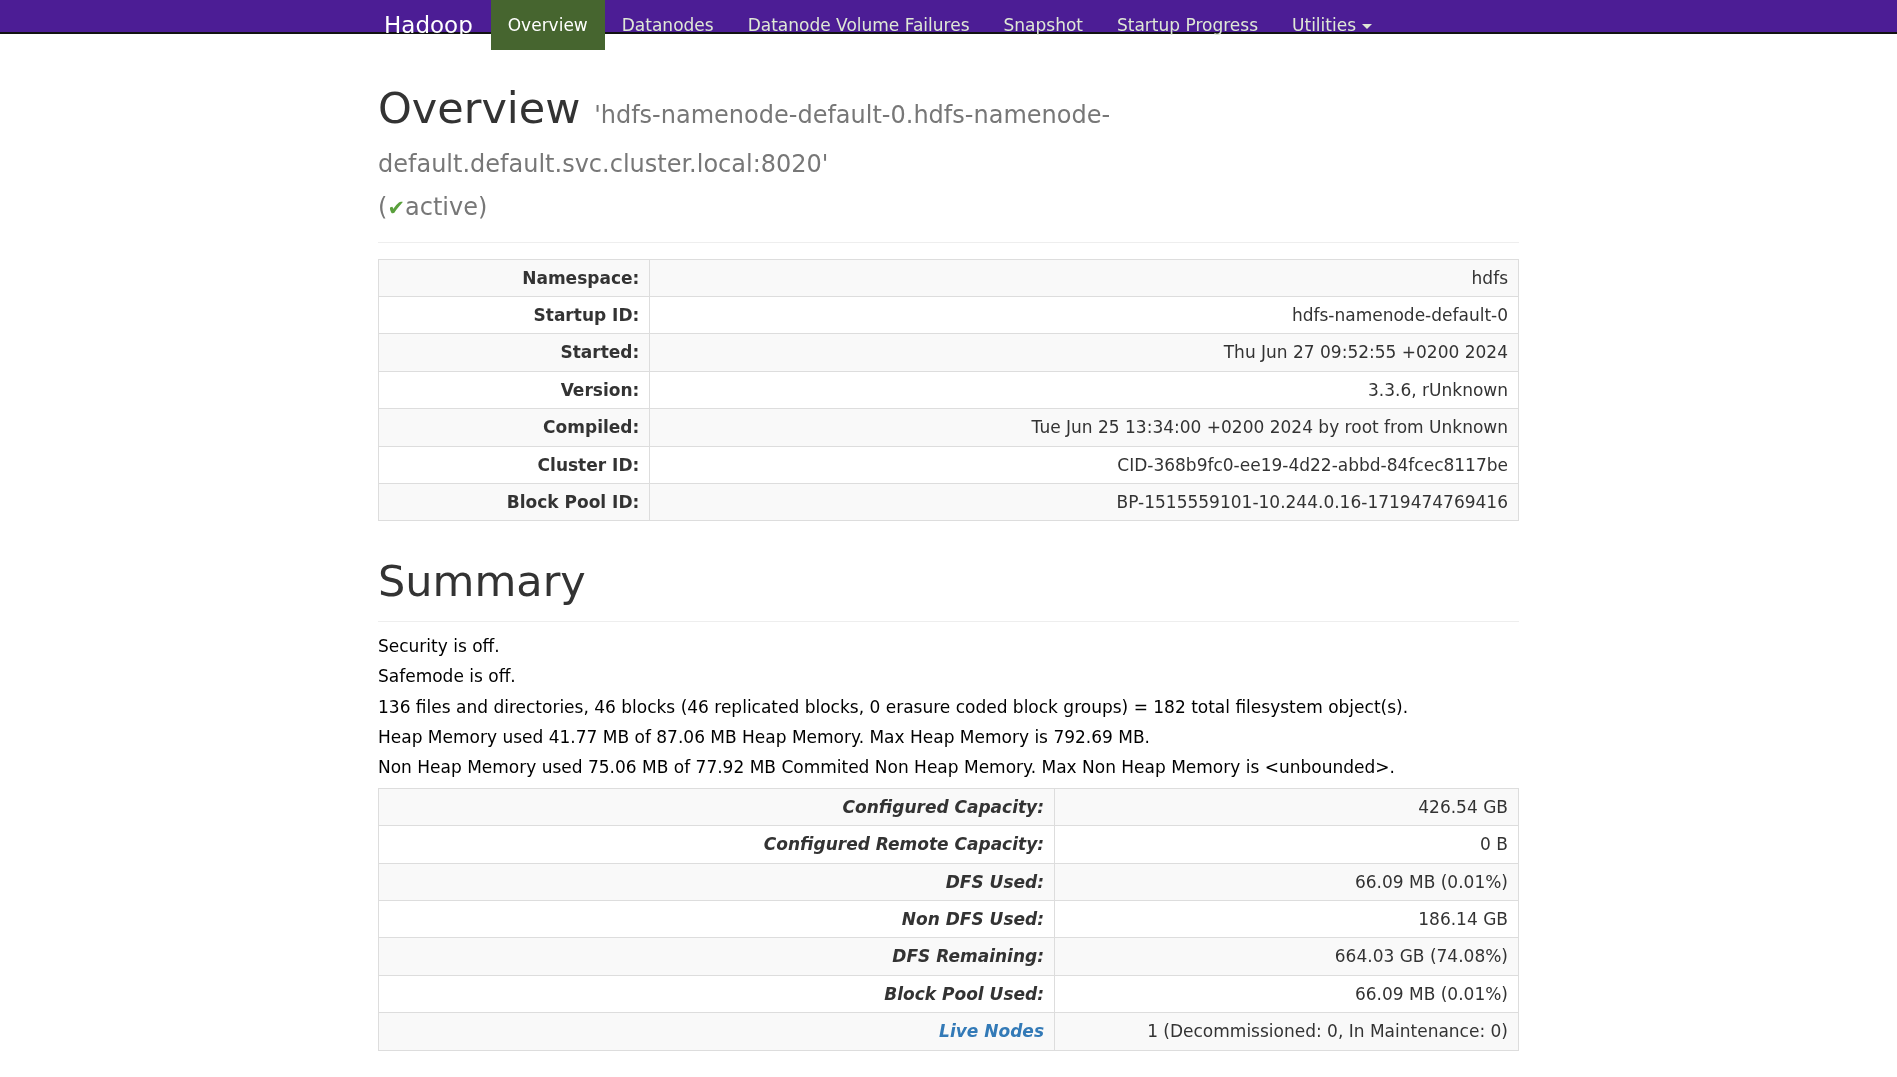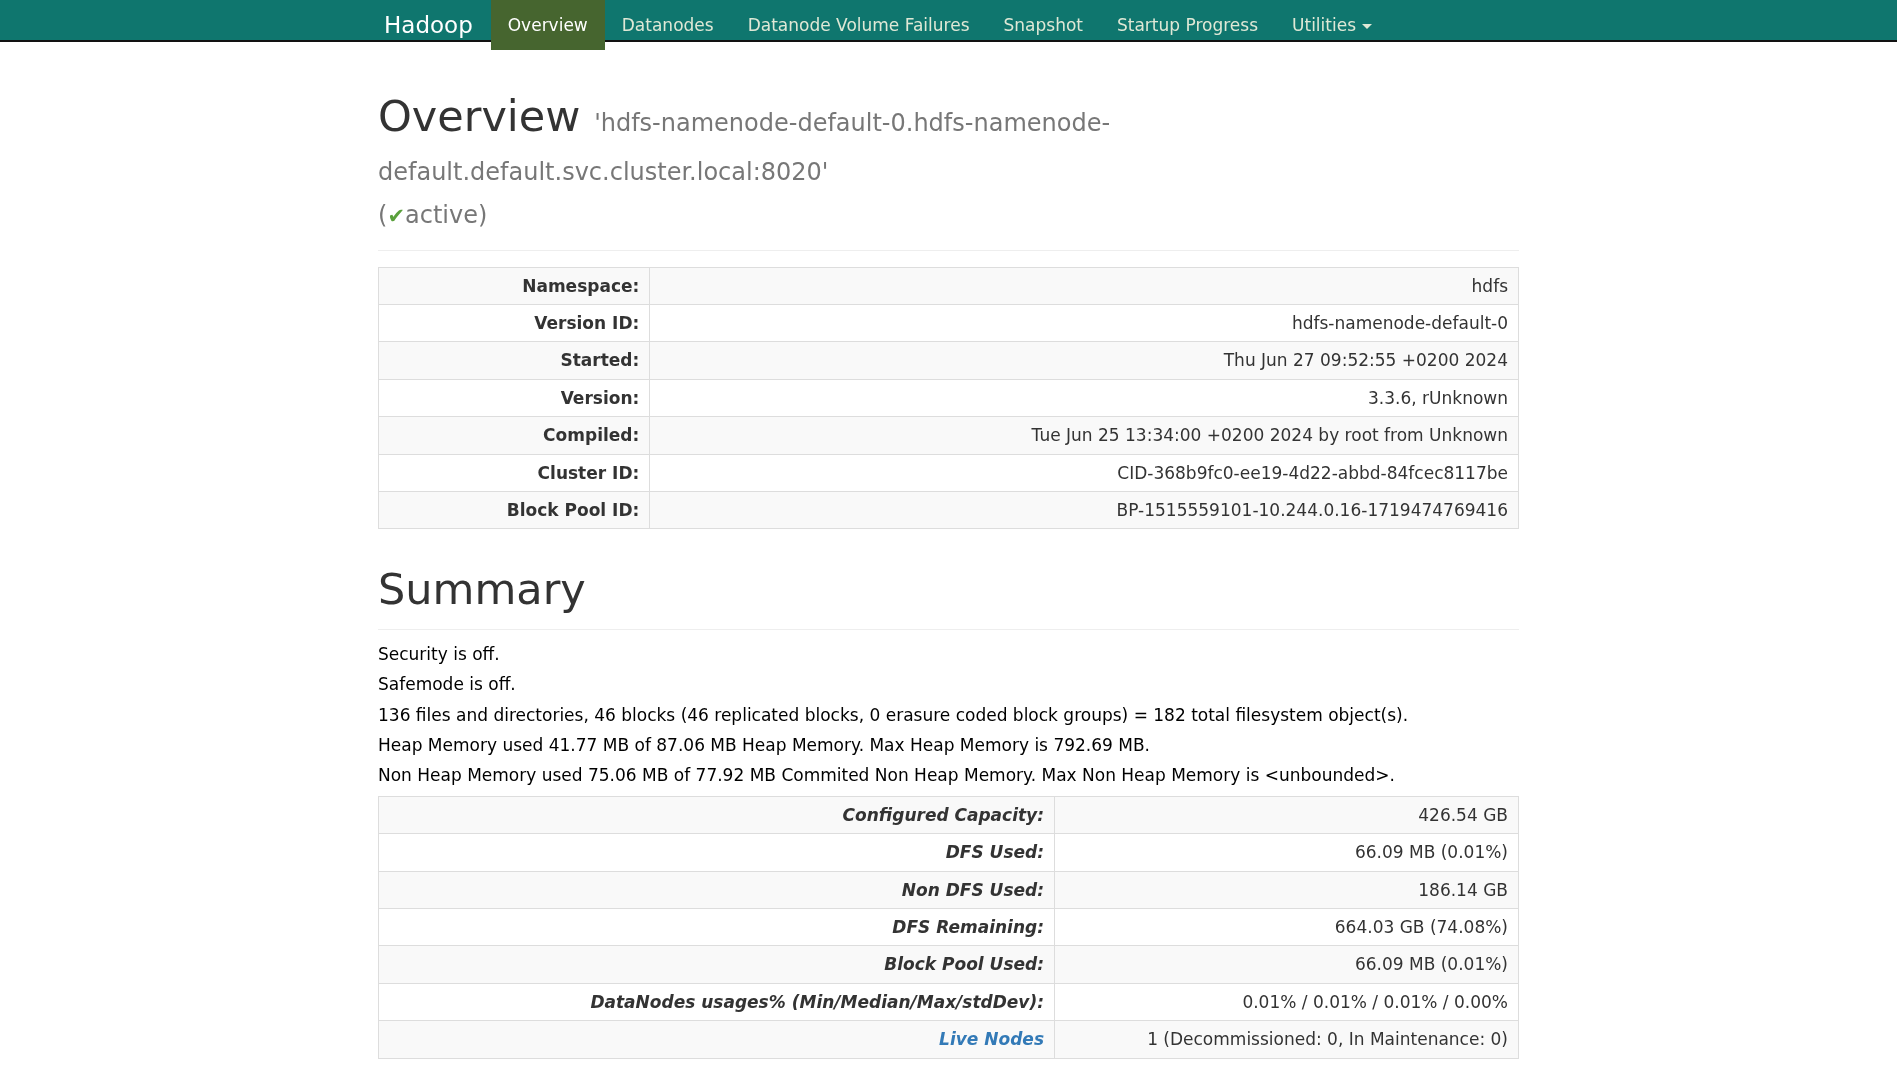--- a/index.html
+++ b/index.html
@@ -8,22 +8,22 @@
     width: 1897px; height: 1077px;
     overflow: hidden;
     background: #fff;
     font-family: "DejaVu Sans", "Liberation Sans", sans-serif;
     color: #333;
     font-size: 17px;
   }
 
   
   .navbar {
-    background: #0f766e;
-    height: 42px;
+    background: #4c1d95;
+    height: 34px;
     border-bottom: 2px solid #121212;
   }
   .nav-container {
     width: 1141px;
     margin: 0 auto;
     height: 50px;
     display: flex;
     align-items: stretch;
   }
   .brand {
@@ -176,21 +176,21 @@
 
   <hr>
 
   <table class="info-table">
     <tbody>
       <tr>
         <th>Namespace:</th>
         <td>hdfs</td>
       </tr>
       <tr>
-        <th>Version ID:</th>
+        <th>Startup ID:</th>
         <td>hdfs-namenode-default-0</td>
       </tr>
       <tr>
         <th>Started:</th>
         <td>Thu Jun 27 09:52:55 +0200 2024</td>
       </tr>
       <tr>
         <th>Version:</th>
         <td>3.3.6, rUnknown</td>
       </tr>
@@ -221,40 +221,40 @@
     <p>Non Heap Memory used 75.06 MB of 77.92 MB Commited Non Heap Memory. Max Non Heap Memory is &lt;unbounded&gt;.</p>
   </div>
 
   <table class="metrics-table">
     <tbody>
       <tr>
         <th>Configured Capacity:</th>
         <td>426.54 GB</td>
       </tr>
       <tr>
+        <th>Configured Remote Capacity:</th>
+        <td>0 B</td>
+      </tr>
+      <tr>
         <th>DFS Used:</th>
         <td>66.09 MB (0.01%)</td>
       </tr>
       <tr>
         <th>Non DFS Used:</th>
         <td>186.14 GB</td>
       </tr>
       <tr>
         <th>DFS Remaining:</th>
         <td>664.03 GB (74.08%)</td>
       </tr>
       <tr>
         <th>Block Pool Used:</th>
         <td>66.09 MB (0.01%)</td>
       </tr>
       <tr>
-        <th>DataNodes usages% (Min/Median/Max/stdDev):</th>
-        <td>0.01% / 0.01% / 0.01% / 0.00%</td>
-      </tr>
-      <tr>
         <th><a class="metric-link">Live Nodes</a></th>
         <td>1 (Decommissioned: 0, In Maintenance: 0)</td>
       </tr>
 
     </tbody>
   </table>
 
 </div>
 
 </body></html>

